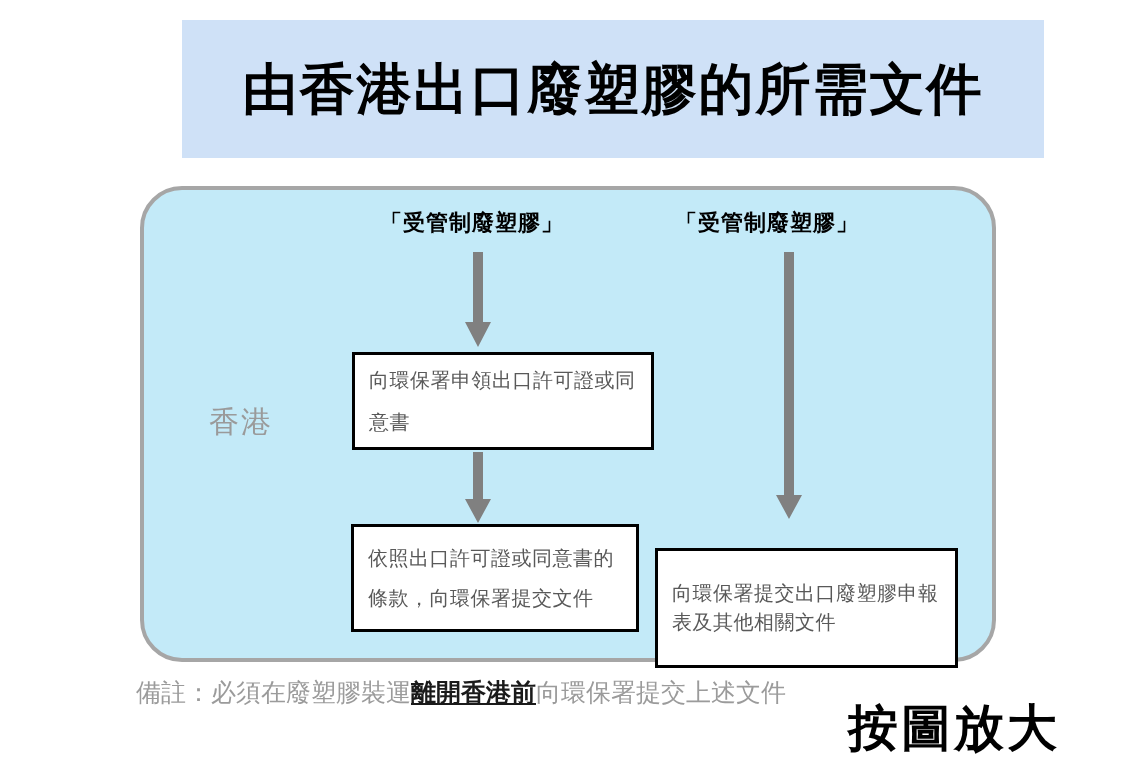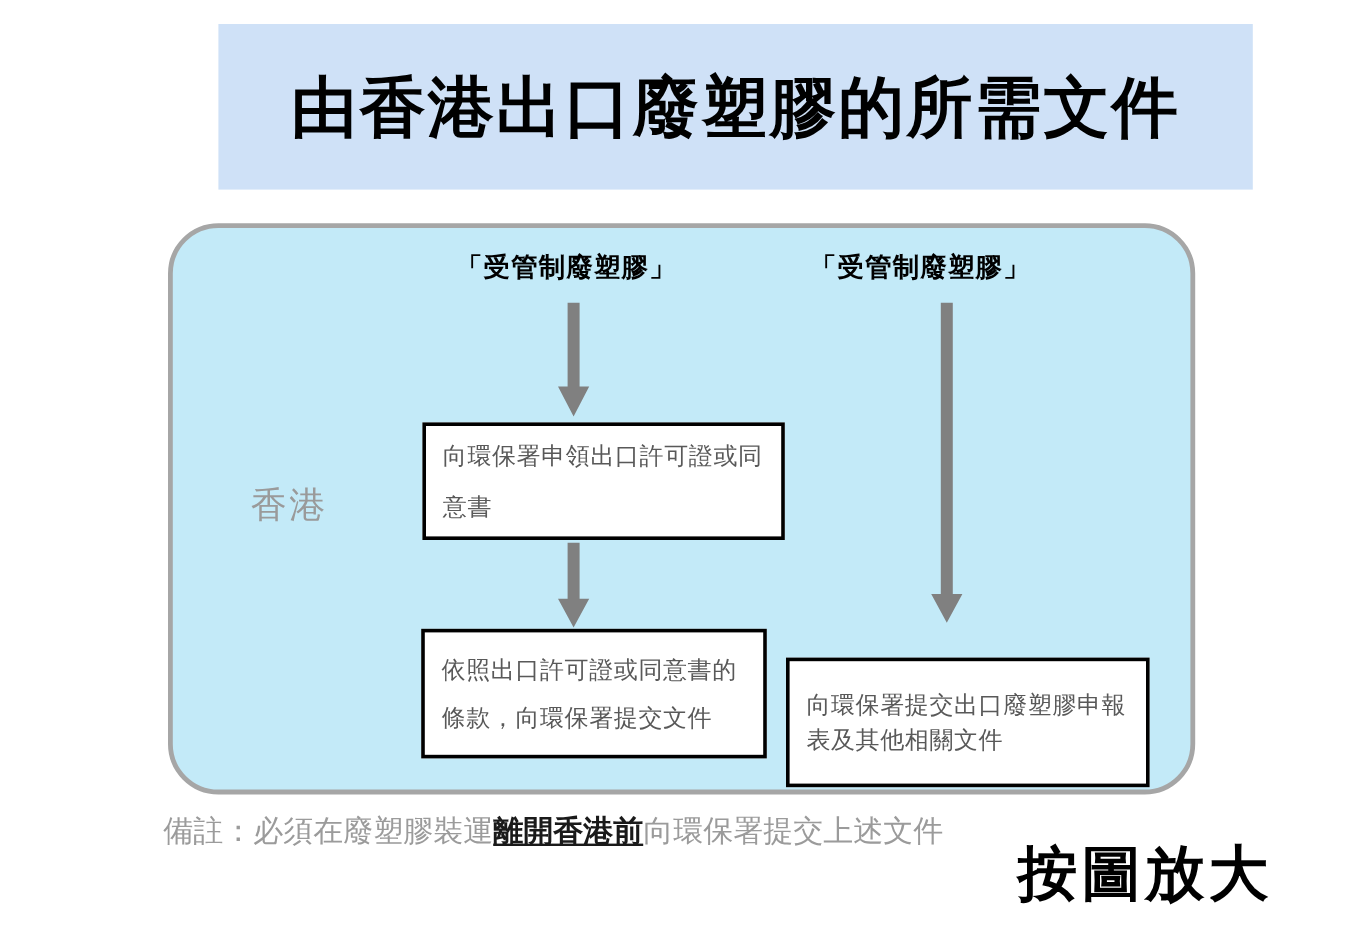--- a/index.html
+++ b/index.html
@@ -104,21 +104,21 @@
   }
   #box-permit {
     left: 352px; top: 352px; width: 302px; height: 98px;
     line-height: 42px;
   }
   #box-submit-docs {
     left: 351px; top: 524px; width: 288px; height: 108px;
     line-height: 40px;
   }
   #box-declaration {
-    left: 655px; top: 548px; width: 303px; height: 108px;
+    left: 655px; top: 548px; width: 303px; height: 120px;
     line-height: 29px;
   }
 
   
   #footnote {
     position: absolute;
     left: 136px;
     top: 666px;
     font-size: 25px;
     color: #9b9b9b;

